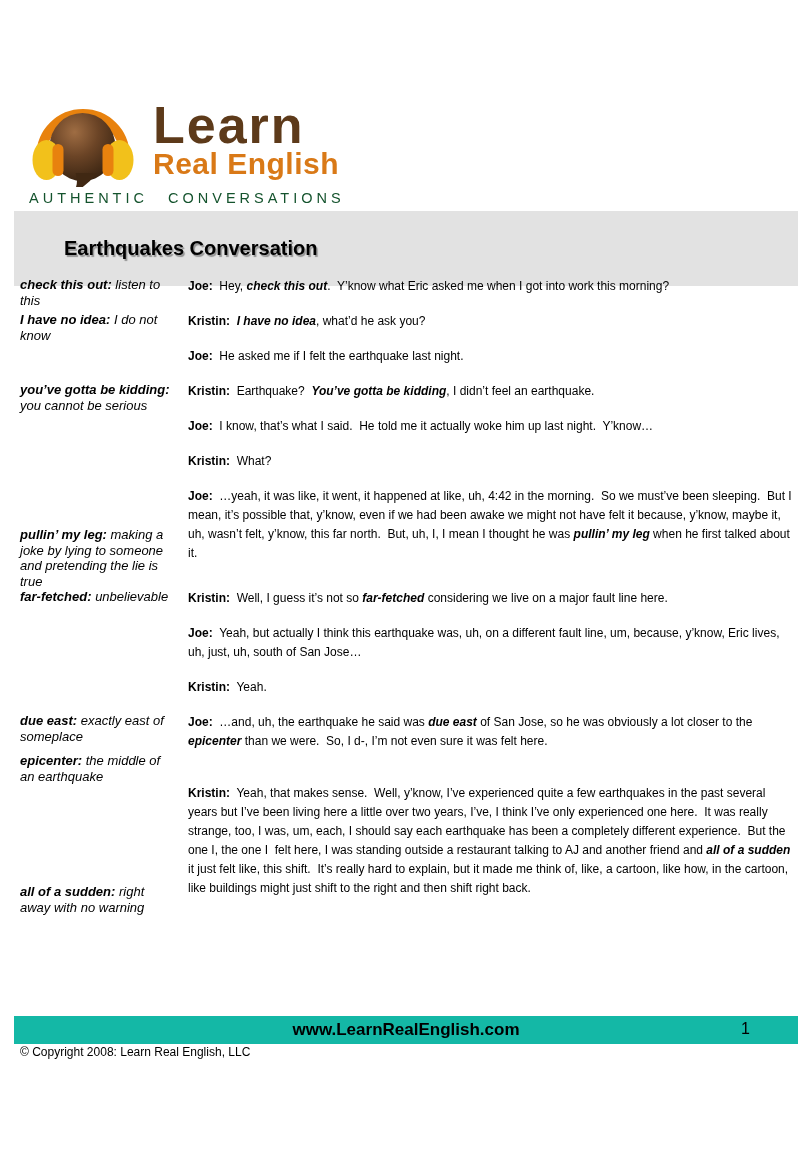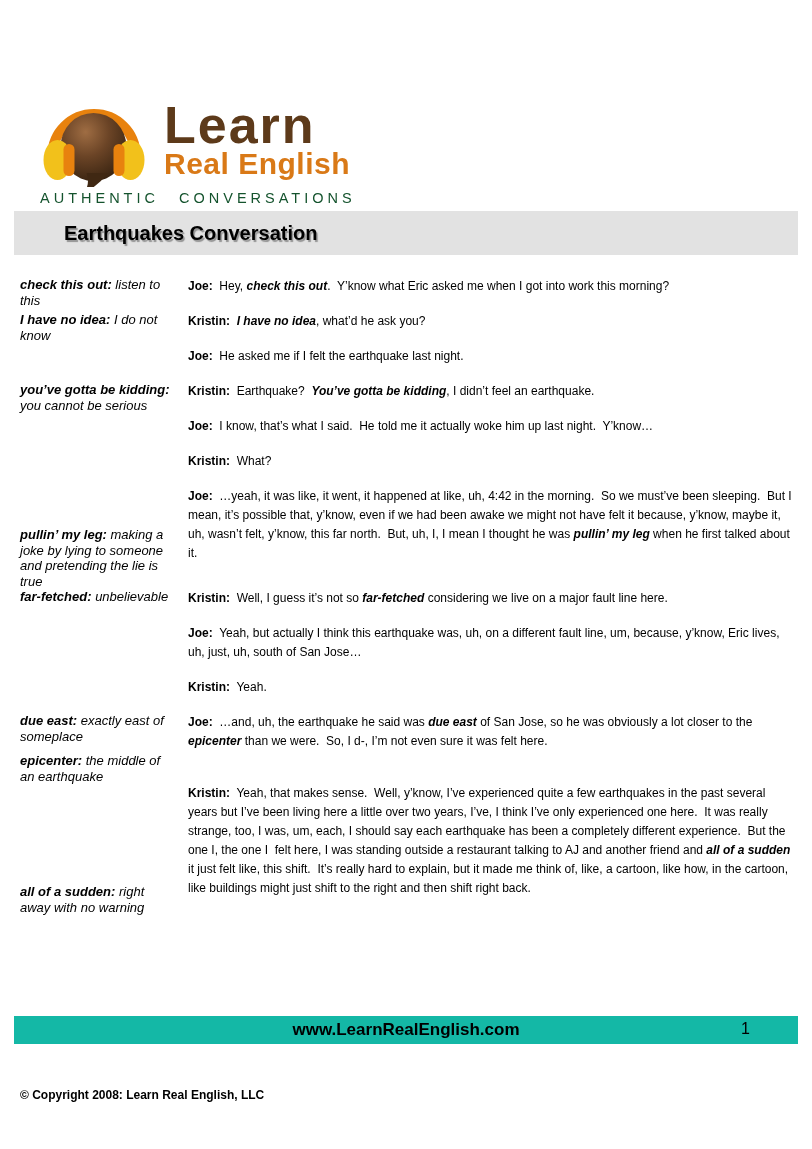--- a/index.html
+++ b/index.html
@@ -5,31 +5,31 @@
   * { margin:0; padding:0; box-sizing:border-box; }
   html,body { background:#ffffff; }
   body {
     width:812px; height:1149px;
     position:relative; overflow:hidden;
     font-family:"Liberation Sans", sans-serif;
     color:#000;
   }
 
   
-  .logo-area { position:absolute; top:101px; left:40px; width:330px; }
+  .logo-area { position:absolute; top:101px; left:29px; width:330px; }
   .logo-row { display:flex; align-items:flex-start; }
   .logo-icon { width:108px; height:86px; flex:0 0 auto; }
   .logo-text { margin-left:16px; margin-top:0; }
   .logo-learn { font-size:52px; font-weight:bold; letter-spacing:2px; line-height:48px; color:#5d3a1a; }
   .logo-real  { font-size:30px; font-weight:bold; letter-spacing:0.5px; line-height:29px; color:#d97917; }
   .logo-tagline { margin-top:3px; font-size:14.5px; letter-spacing:4px; word-spacing:12px; color:#14532d; white-space:nowrap; }
 
   
   .title-bar {
-    position:absolute; top:211px; left:14px; right:14px; height:44px;
+    position:absolute; top:211px; left:14px; right:14px; height:75px;
     background:#e2e2e2; display:flex; align-items:center; padding-left:50px;
   }
   .page-title { font-size:20px; font-weight:bold; text-shadow:1.5px 1.5px 1px rgba(0,0,0,0.35); }
 
   
   .content {
     position:absolute; top:277px; left:20px; right:17px;
     display:grid; grid-template-columns:168px 1fr;
   }
   .vocab-cell { padding-right:12px; }
@@ -44,21 +44,21 @@
   .em { font-weight:bold; font-style:italic; }
 
   
   .footer-bar {
     position:absolute; top:1016px; left:14px; right:14px; height:28px;
     background:#14b8a6; display:flex; align-items:center; justify-content:center;
     z-index:2;
   }
   .footer-site { font-size:17px; font-weight:bold; }
   .footer-page { position:absolute; right:48px; top:4px; font-size:16px; }
-  .copyright { position:absolute; top:1088px; left:20px; font-size:12px; font-weight:bold; z-index:2; }
+  .copyright { position:absolute; top:1045px; left:20px; font-size:12px; font-weight:normal; z-index:2; }
 </style>
 </head>
 <body>
 
 <div class="logo-area">
   <div class="logo-row">
     <svg class="logo-icon" viewBox="0 0 107 86">
       <defs>
         <radialGradient id="hg" cx="38%" cy="28%" r="80%">
           <stop offset="0%" stop-color="#9f6d43"></stop>

